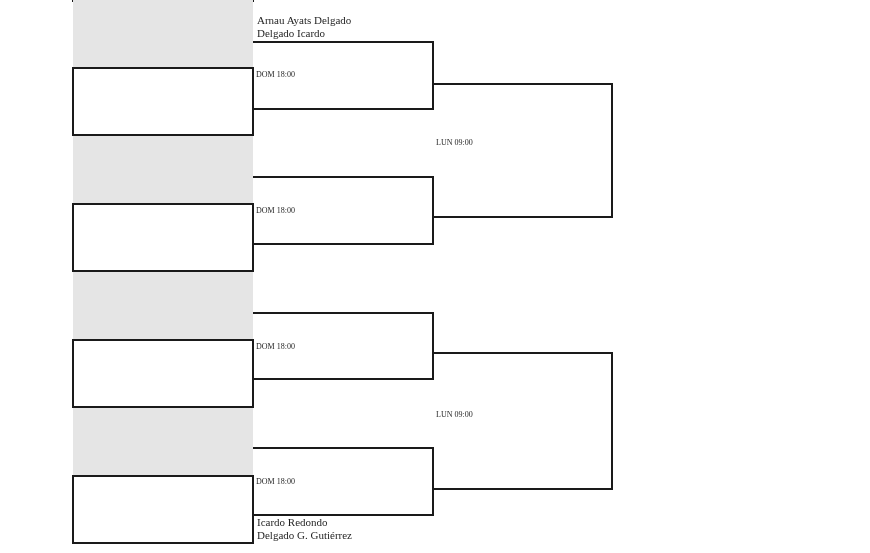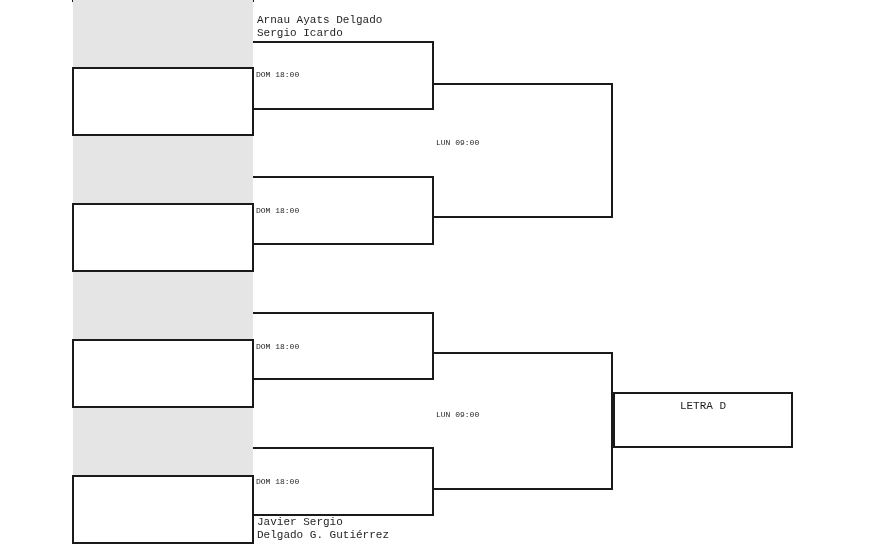--- a/index.html
+++ b/index.html
@@ -1,20 +1,20 @@
 <!DOCTYPE html>
 <html><head>
 <meta charset="utf-8">
 <style>
   html,body{margin:0;padding:0;background:#ffffff;}
   #stage{
     position:relative;
     width:870px;height:553px;
     background:#ffffff;
-    font-family:Liberation Mono, monospace;
+    font-family:Liberation Serif, serif;
     color:#1f1f1f;
     overflow:hidden;
   }
   .abs{position:absolute;}
   .gray-block{background:#e5e5e5;}
   .r1-box{background:#ffffff;border:2px solid #1a1a1a;box-sizing:border-box;}
   .hline,.vline{background:#1a1a1a;}
   .name{
     font-size:11px;line-height:12px;white-space:pre;color:#1f1f1f;
   }
@@ -124,30 +124,27 @@
 
   <div class="abs hline" style="left:253px;top:447px;width:181px;height:2px;"></div>
   <div class="abs hline" style="left:253px;top:514px;width:181px;height:2px;"></div>
   <div class="abs vline" style="left:432px;top:447px;width:2px;height:69px;"></div>
   <div class="abs hline" style="left:432px;top:488px;width:181px;height:2px;"></div>
 
   <div class="abs vline" style="left:611px;top:83px;width:2px;height:135px;"></div>
   <div class="abs vline" style="left:611px;top:352px;width:2px;height:138px;"></div>
 
   <div class="abs name" style="left:257px;top:14px;">Arnau Ayats Delgado</div>
-  <div class="abs name" style="left:257px;top:27px;">Sergio Icardo</div>
+  <div class="abs name" style="left:257px;top:27px;">Delgado Icardo</div>
 
-  <div class="abs name" style="left:257px;top:516px;">Javier Sergio</div>
+  <div class="abs name" style="left:257px;top:516px;">Icardo Redondo</div>
   <div class="abs name" style="left:257px;top:529px;">Delgado G. Gutiérrez</div>
 
   <div class="abs time" style="left:256px;top:70px;">DOM 18:00</div>
   <div class="abs time" style="left:256px;top:206px;">DOM 18:00</div>
   <div class="abs time" style="left:256px;top:342px;">DOM 18:00</div>
   <div class="abs time" style="left:256px;top:477px;">DOM 18:00</div>
 
   <div class="abs time" style="left:436px;top:138px;">LUN 09:00</div>
   <div class="abs time" style="left:436px;top:410px;">LUN 09:00</div>
 
-  <div class="abs final-box" style="left:613px;top:392px;width:180px;height:56px;">
-    <span class="final-label">LETRA D</span>
-  </div>
 
 </div>
 
 </body></html>

